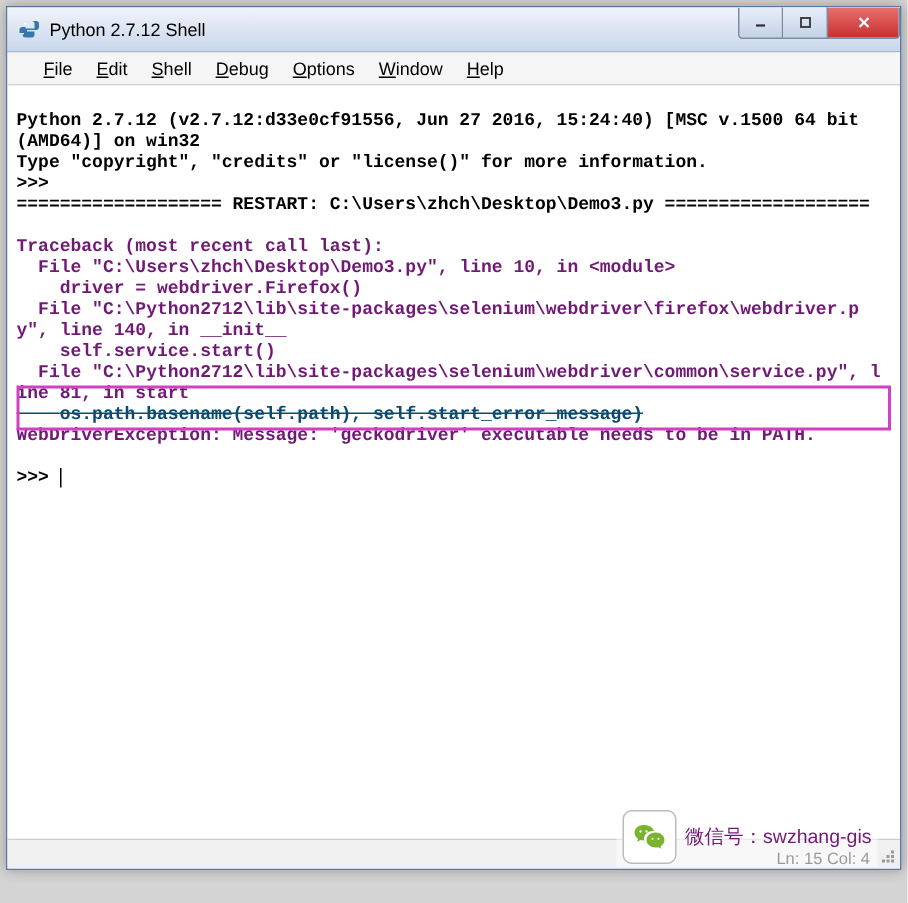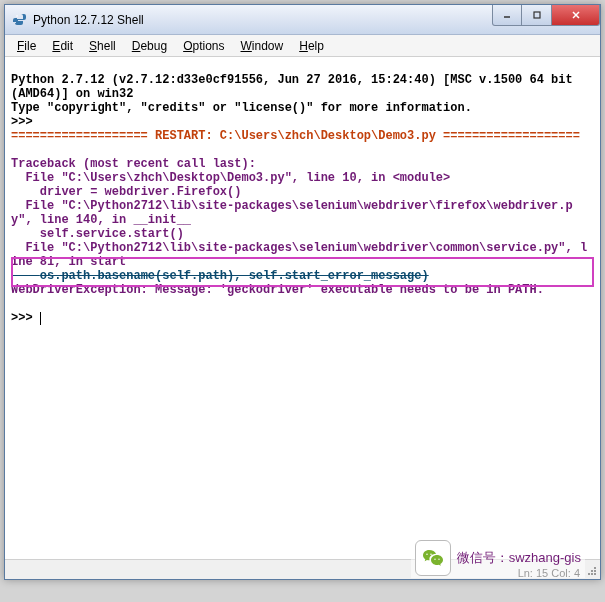--- a/index.html
+++ b/index.html
@@ -66,42 +66,42 @@
   border-left: none;
   border-radius: 0 0 3px 0;
   color: #fff;
 }
 .menubar {
   height: 22px;
   background: #f5f5f5;
   border-bottom: 1px solid #d0d0d0;
   display: flex;
   align-items: center;
-  padding-left: 4px;
+  padding-left: 16px;
   font-size: 12px;
 }
 .menu-item {
   padding: 2px 8px;
   cursor: pointer;
 }
 .menu-item .ul { text-decoration: underline; }
 .content {
   flex: 1;
   background: #fff;
   padding: 2px 6px;
   font-family: "Courier New", monospace;
   font-size: 12px;
   line-height: 14px;
   color: #000;
   overflow: hidden;
   white-space: pre-wrap;
   word-break: break-all;
   position: relative;
 }
-.blue { color: #c2410c; }
+.blue { color: #000000; }
 .red { color: #701a75; }
 .grey-strike { color: #0c4a6e; text-decoration: line-through; }
 .highlight-box {
   border: 2px solid #d040c0;
   position: absolute;
   left: 6px;
   right: 6px;
   height: 30px;
   top: 200px;
   pointer-events: none;
@@ -159,21 +159,21 @@
 <body>
 
 <div class="window">
   <div class="titlebar">
     <span class="titlebar-icon">
       <svg width="14" height="14" viewBox="0 0 14 14">
           <path d="M6 1h3a2 2 0 012 2v3H5V5H3a2 2 0 00-2 2v2h3v1H3a2 2 0 002 2h4a2 2 0 002-2V8h-5V7h6a2 2 0 002-2V3a2 2 0 00-2-2z" fill="#3776ab"></path>
           <circle cx="5" cy="3" r="0.8" fill="#fff"></circle>
         </svg>
     </span>
-    <span class="titlebar-title">Python 12.7.12 Shell</span>
+    <span class="titlebar-title">Python 2.7.12 Shell</span>
     <div class="window-controls">
       <div class="window-btn btn-min">
           <svg width="10" height="10">
             <line x1="2" y1="7" x2="8" y2="7" stroke="#333" stroke-width="1.5"></line>
           </svg>
         </div>
       <div class="window-btn btn-max">
           <svg width="10" height="10">
             <rect x="2" y="2" width="6" height="6" fill="none" stroke="#333" stroke-width="1.2"></rect>
           </svg>

